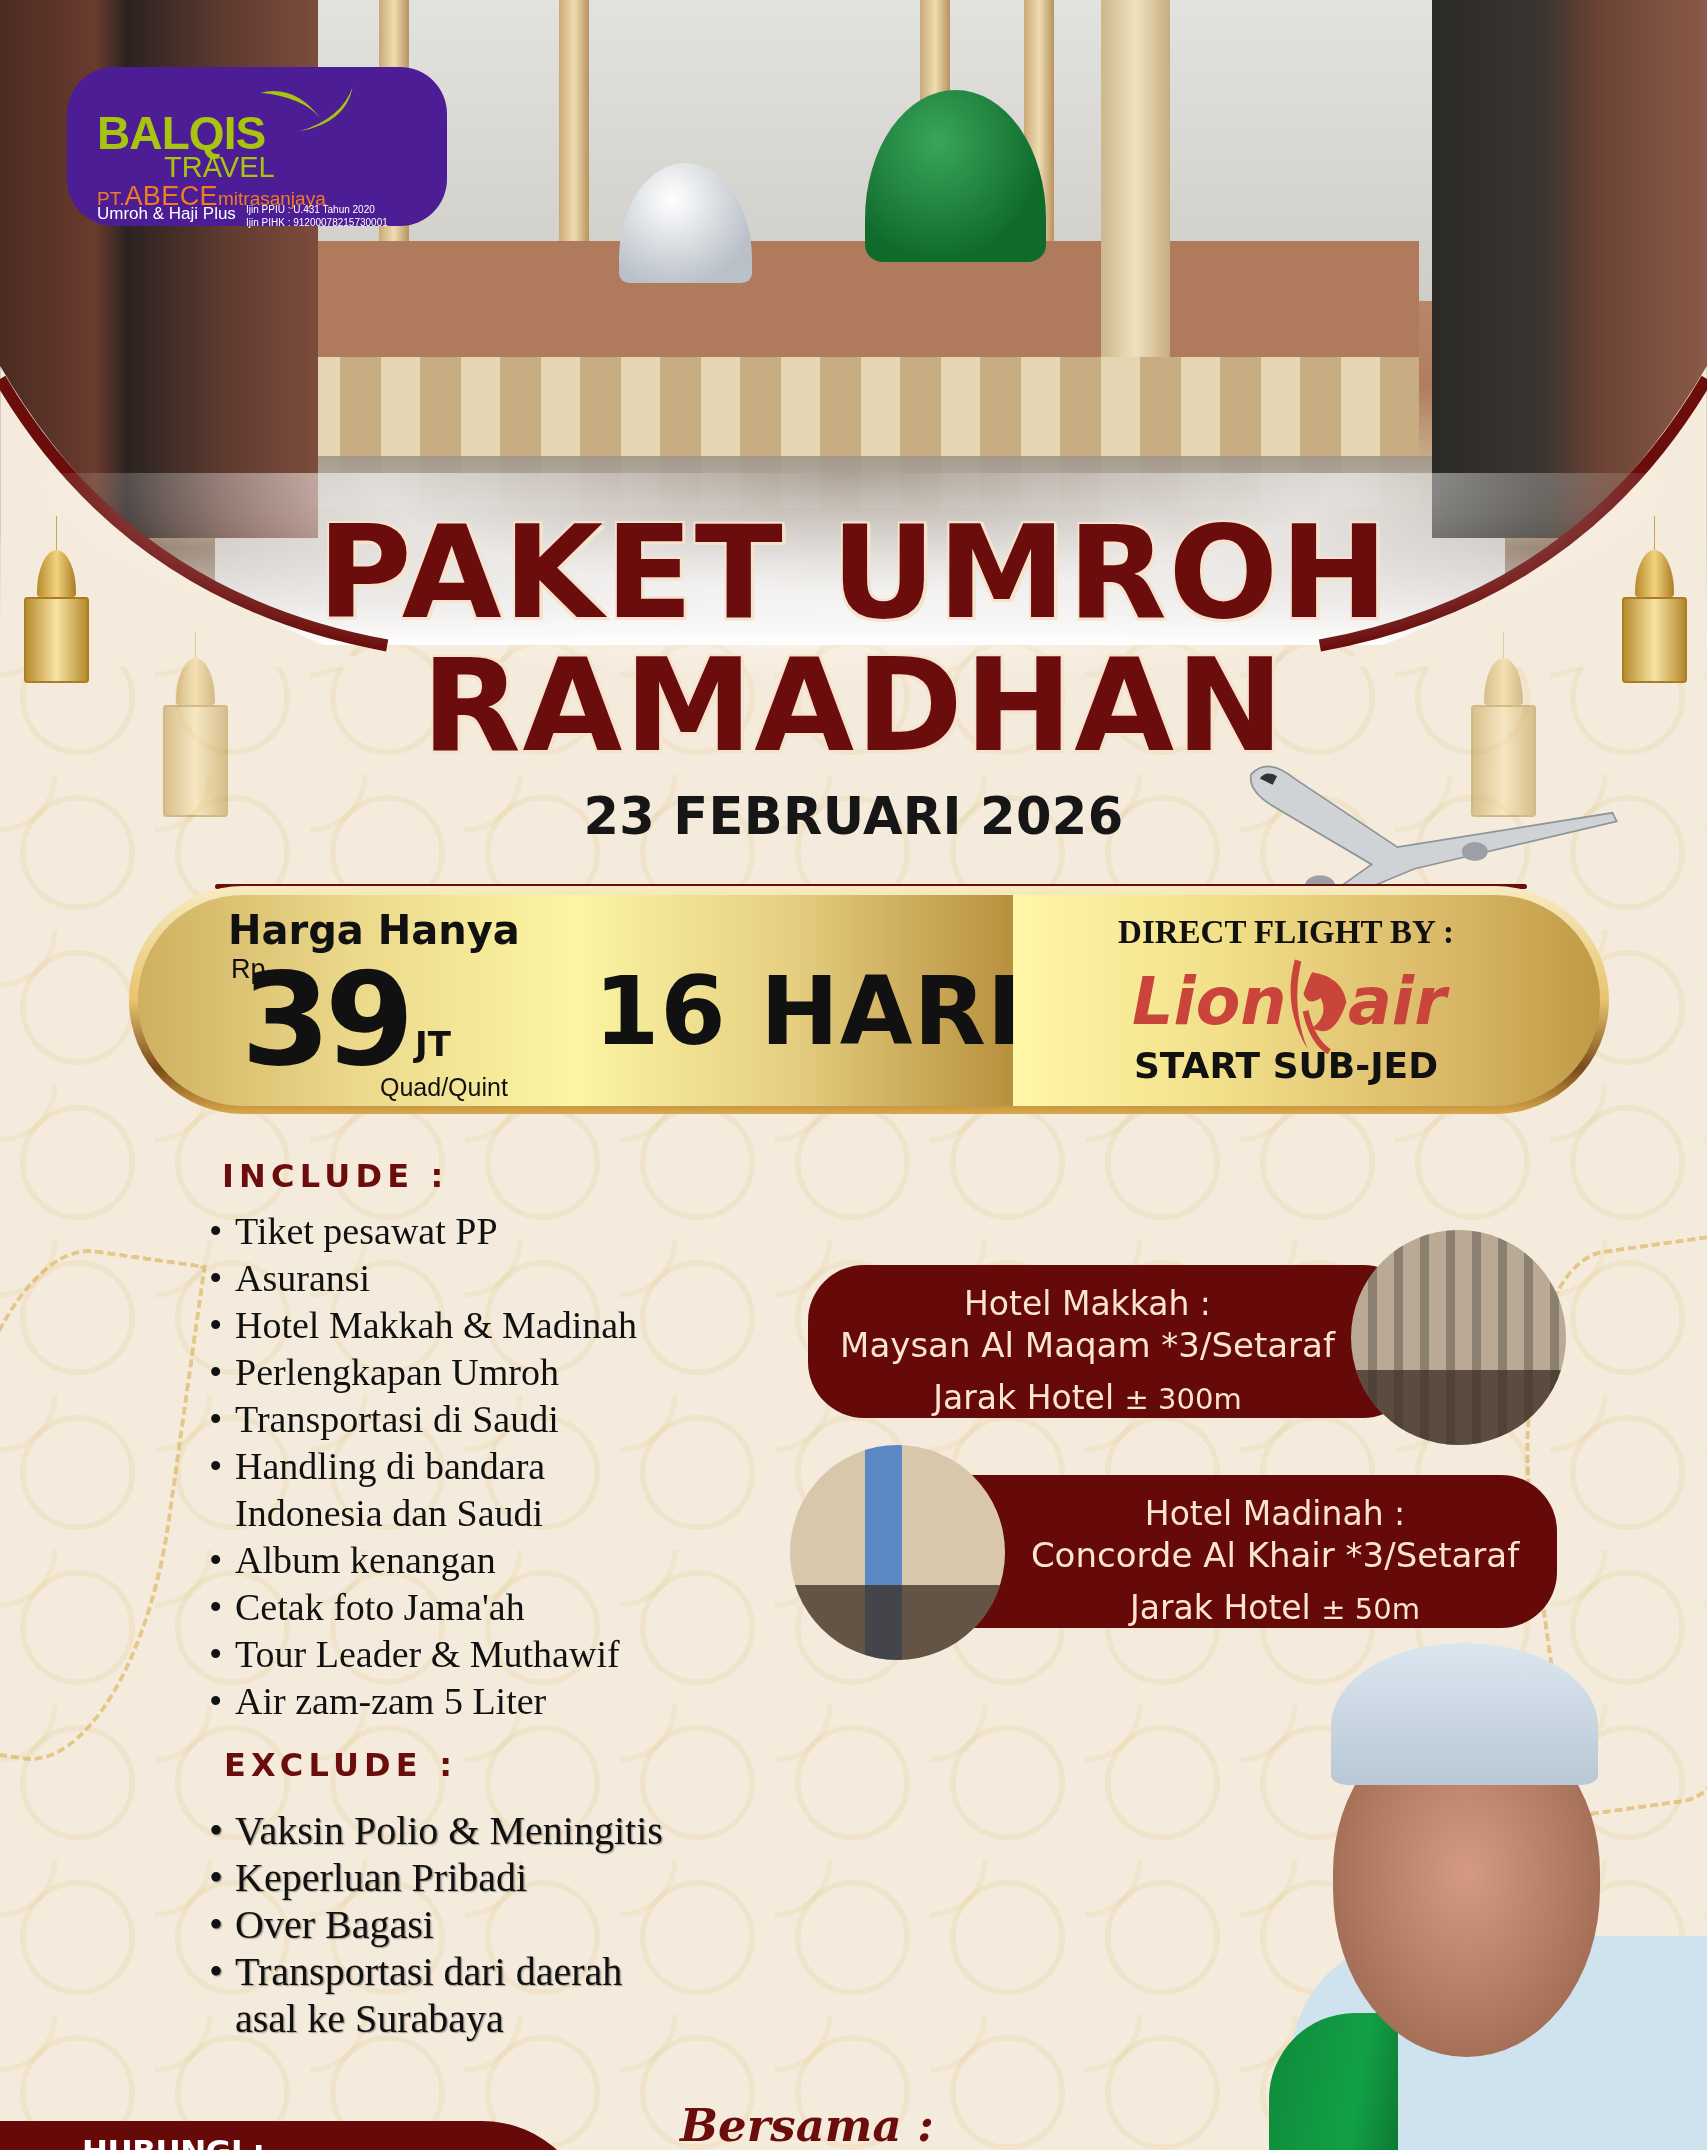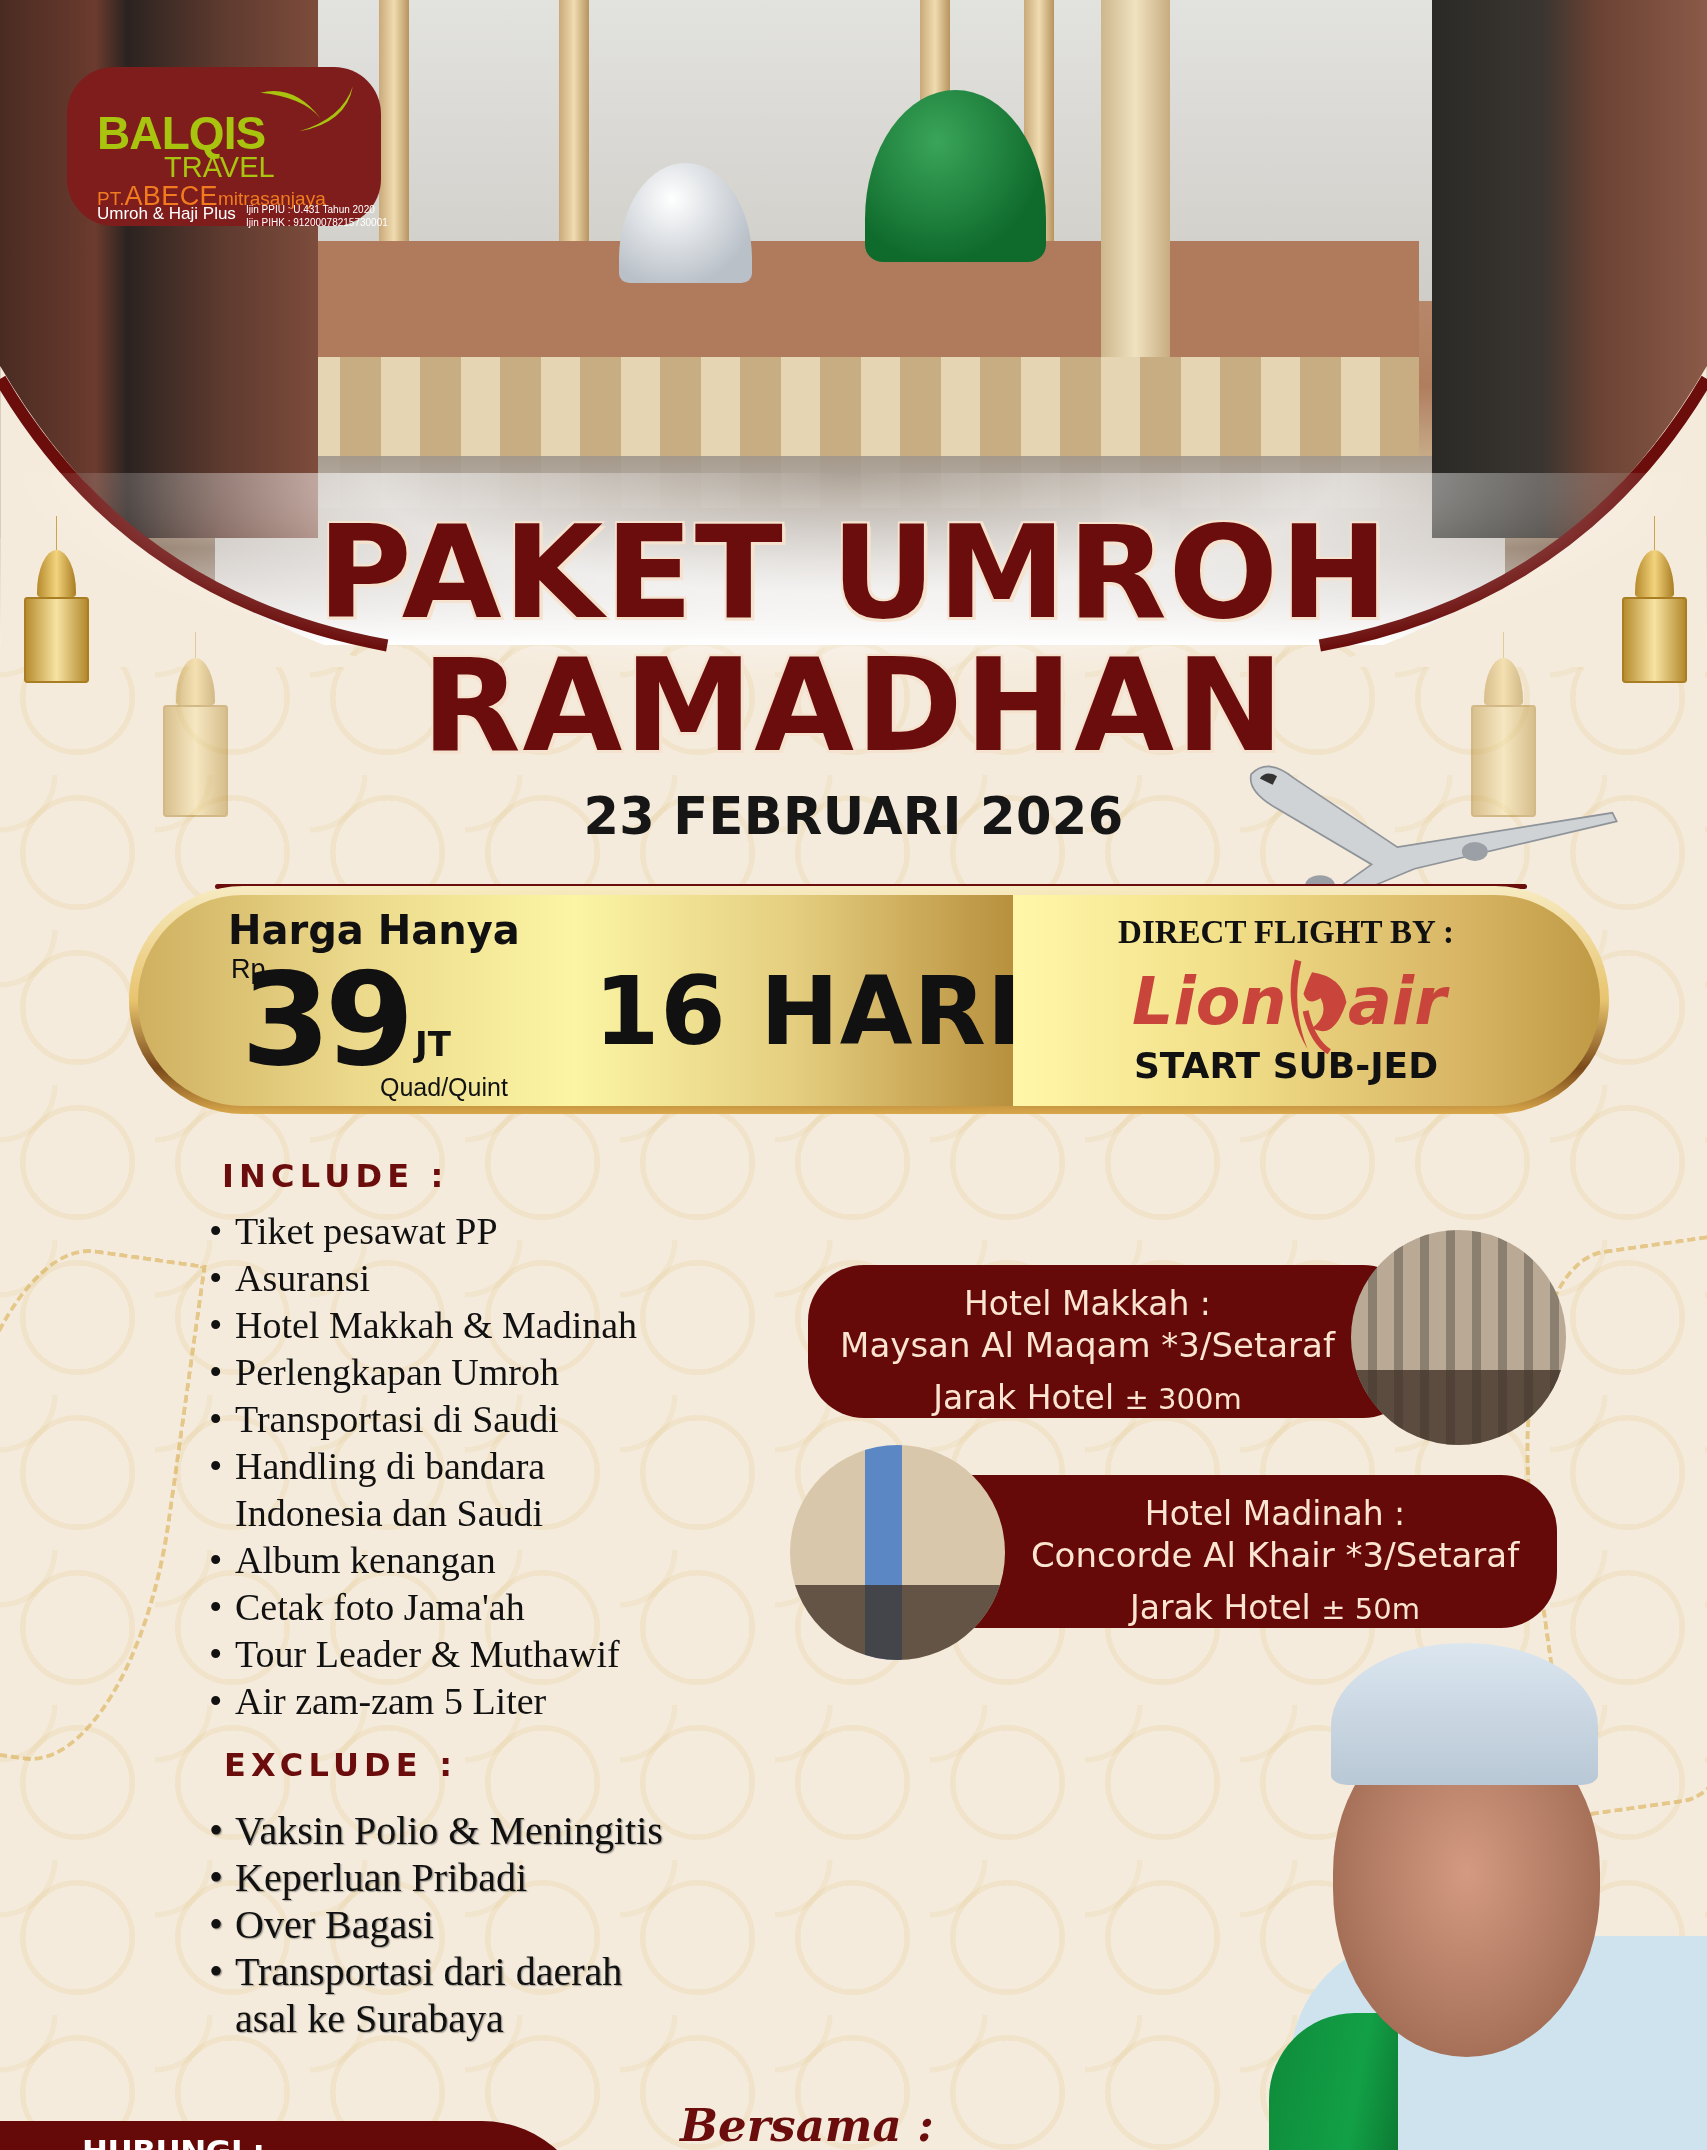--- a/index.html
+++ b/index.html
@@ -42,22 +42,22 @@
   .minaret.m3 { left: 920px; top: 0; height: 215px; }
   .minaret.m4 { left: 1024px; top: 0; height: 258px; }
   .minaret.m5 { left: 1101px; top: 0; height: 559px; width: 69px; background: linear-gradient(90deg,#cdb78c,#f0e2c0,#c7ac80); }
   .gate-left { left: 0; top: 0; width: 318px; height: 538px; background: linear-gradient(90deg,#4a2b22,#6b3b2e 30%,#2b2320 40%,#5e3a2f 70%,#7d4c3c); }
   .gate-right { left: 1432px; top: 0; width: 275px; height: 538px; background: linear-gradient(90deg,#2b2a26,#3a3530 40%,#6a4234 60%,#8b5a48); }
   .hero-fade { left: 0; top: 473px; width: 1707px; height: 215px;
     background: radial-gradient(ellipse at 50% 0%, rgba(255,255,255,0) 0%, rgba(255,255,255,0.6) 40%, rgba(255,255,255,0) 70%); }
 
   
   .logo {
-    left: 67px; top: 67px; width: 314px; height: 159px;
-    background: #7f1d1d; border-radius: 47px;
+    left: 67px; top: 67px; width: 380px; height: 159px;
+    background: #4c1d95; border-radius: 47px;
     padding: 17px 17px 13px 16px;
   }
   .logo-leaf { left: 189px; top: 17px; width: 99px; height: 56px; }
   .logo-title { left: 30px; top: 43px; font-size: 46px; font-weight: 700; color: #a8c40f; line-height: 1; letter-spacing: -0.9px; }
   .logo-sub { left: 97px; top: 86px; font-size: 29px; color: #a8c40f; line-height: 1; }
   .logo-pt { left: 30px; top: 116px; font-size: 19px; color: #f07c1f; line-height: 1; white-space: nowrap; }
   .logo-pt b { font-size: 27px; font-weight: 400; letter-spacing: 0.4px; }
   .logo-tag { left: 30px; top: 138px; font-size: 17px; color: #fff; white-space: nowrap; line-height: 1; }
   .logo-permit { left: 179px; top: 137px; font-size: 10px; color: #fff; line-height: 1.25; white-space: nowrap; }
 

